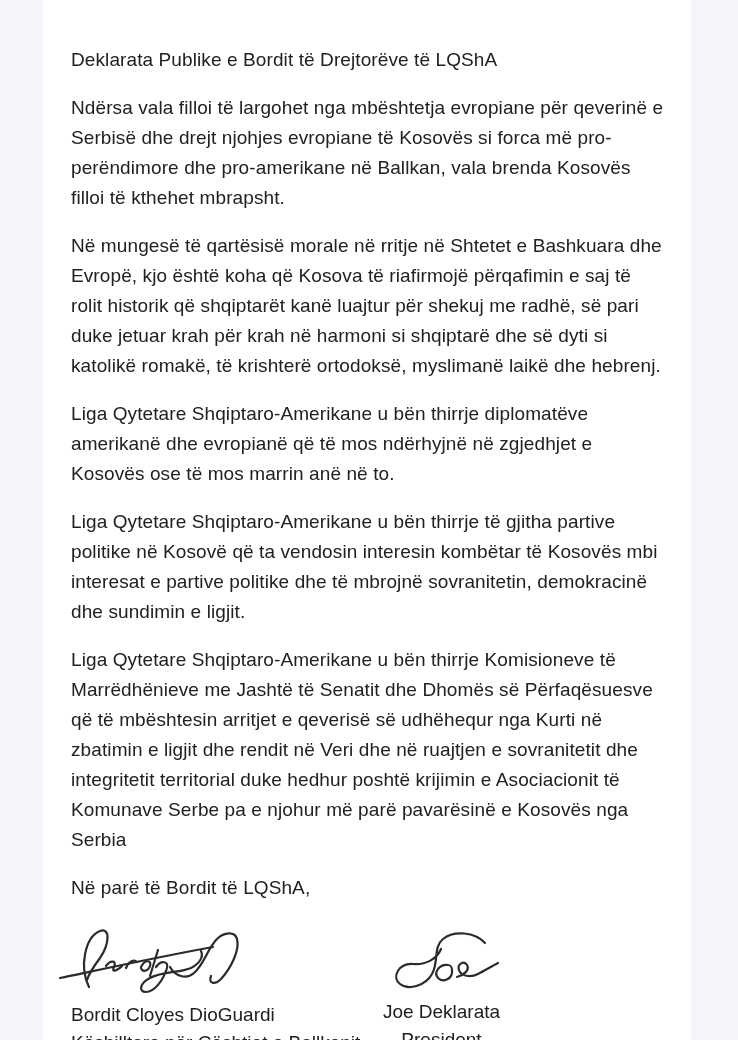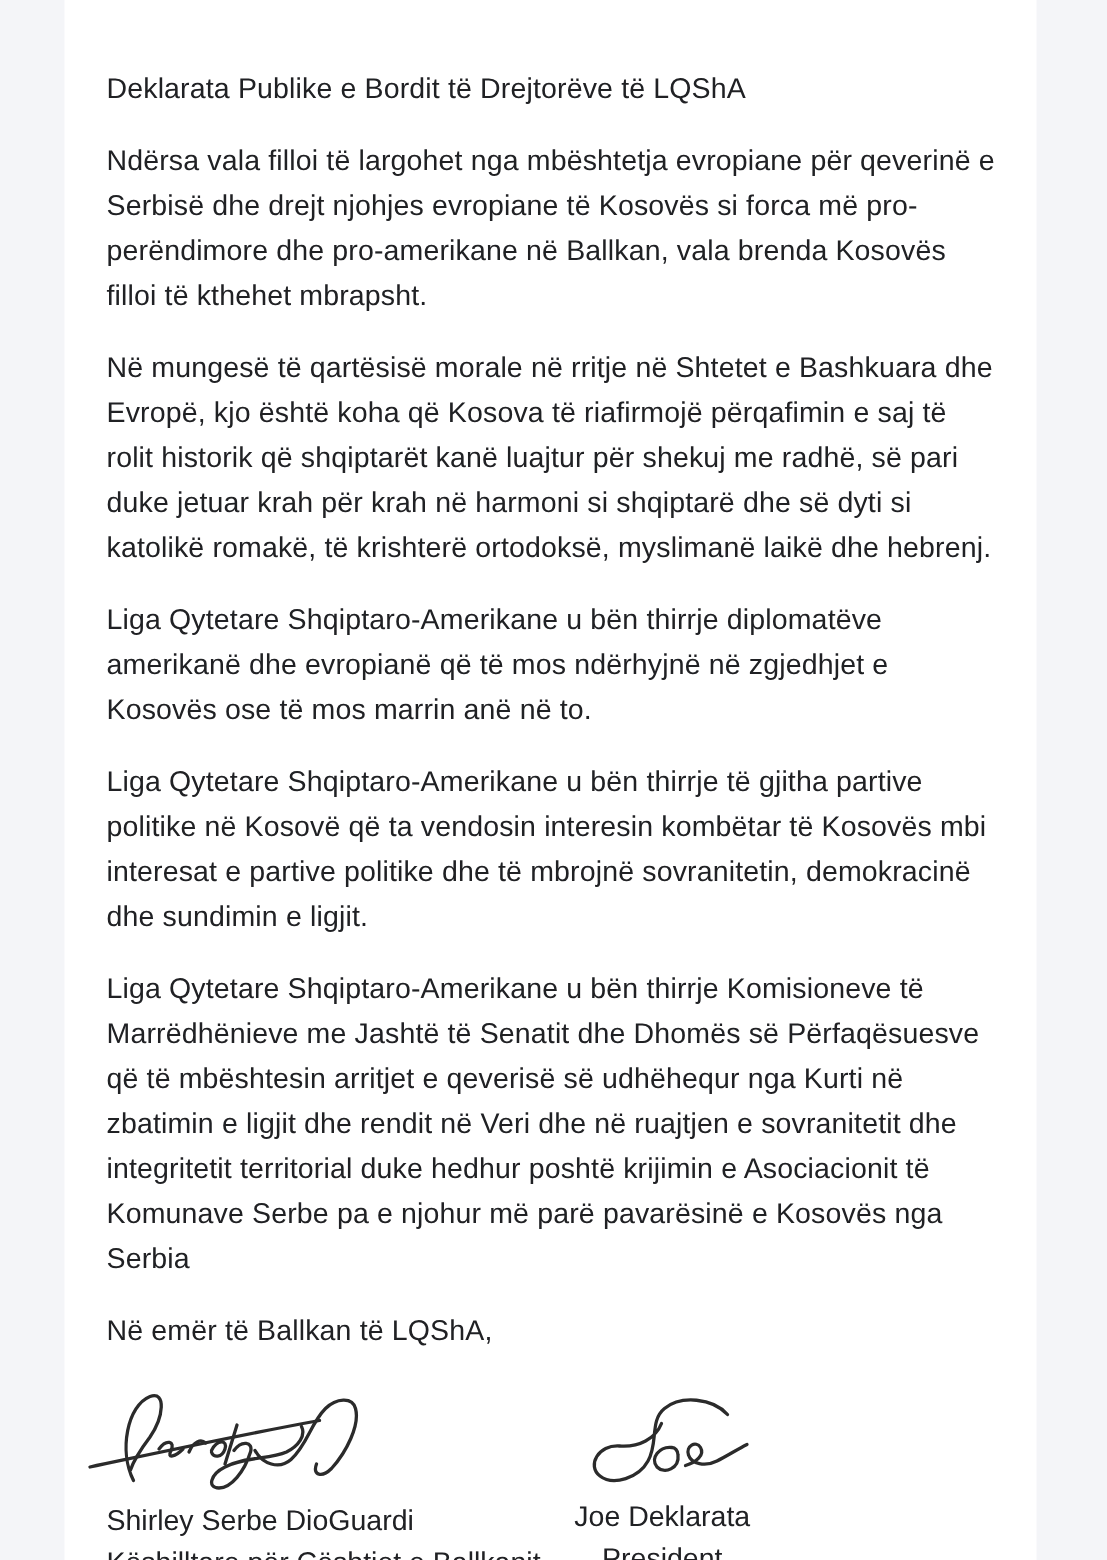--- a/index.html
+++ b/index.html
@@ -66,36 +66,36 @@
 
 <div class="paper">
 
   <p class="doc-title">Deklarata Publike e Bordit të Drejtorëve të LQShA</p>
 
   <p class="doc-par">Ndërsa vala filloi të largohet nga mbështetja evropiane për qeverinë e Serbisë dhe drejt njohjes evropiane të Kosovës si forca më pro-perëndimore dhe pro-amerikane në Ballkan, vala brenda Kosovës filloi të kthehet mbrapsht.</p>
   <p class="doc-par">Në mungesë të qartësisë morale në rritje në Shtetet e Bashkuara dhe Evropë, kjo është koha që Kosova të riafirmojë përqafimin e saj të rolit historik që shqiptarët kanë luajtur për shekuj me radhë, së pari duke jetuar krah për krah në harmoni si shqiptarë dhe së dyti si katolikë romakë, të krishterë ortodoksë, myslimanë laikë dhe hebrenj.</p>
   <p class="doc-par">Liga Qytetare Shqiptaro-Amerikane u bën thirrje diplomatëve amerikanë dhe evropianë që të mos ndërhyjnë në zgjedhjet e Kosovës ose të mos marrin anë në to.</p>
   <p class="doc-par">Liga Qytetare Shqiptaro-Amerikane u bën thirrje të gjitha partive politike në Kosovë që ta vendosin interesin kombëtar të Kosovës mbi interesat e partive politike dhe të mbrojnë sovranitetin, demokracinë dhe sundimin e ligjit.</p>
   <p class="doc-par">Liga Qytetare Shqiptaro-Amerikane u bën thirrje Komisioneve të Marrëdhënieve me Jashtë të Senatit dhe Dhomës së Përfaqësuesve që të mbështesin arritjet e qeverisë së udhëhequr nga Kurti në zbatimin e ligjit dhe rendit në Veri dhe në ruajtjen e sovranitetit dhe integritetit territorial duke hedhur poshtë krijimin e Asociacionit të Komunave Serbe pa e njohur më parë pavarësinë e Kosovës nga Serbia</p>
-  <p class="doc-par">Në emër të Ballkan të LQShA,</p>
+  <p class="doc-par">Në parë të Bordit të LQShA,</p>
 
   <div class="sign-block">
 
     <div class="sign-col left">
       <svg class="sig-art shirley" width="200" height="78" viewBox="0 0 200 78" aria-hidden="true">
         <path d="M2,57 C 45,48 105,35 155,26"></path>
         <path d="M31,66 C 21,46 27,16 42,10 C 53,6 51,24 42,37 C 36,45 31,53 29,59"></path>
         <path d="M48,45 C 53,38 59,40 56,46 C 53,52 59,50 64,45"></path>
         <path d="M68,47 C 71,40 76,38 79,41"></path>
         <path d="M83,46 C 87,38 94,39 92,45 C 90,51 84,51 83,47"></path>
         <path d="M100,29 L 92,55"></path>
         <path d="M98,46 C 103,39 111,40 109,47 C 105,60 96,71 88,71 C 80,71 82,62 92,57 C 105,50 122,52 133,47 C 141,43 146,36 143,30"></path>
         <path d="M112,46 C 117,55 128,59 136,52 C 147,42 149,28 159,18 C 166,11 177,10 179,18 C 182,29 173,47 163,58 C 157,64 150,63 153,55"></path>
       </svg>
-      <div class="sig-name">Shirley Serbe DioGuardi</div>
+      <div class="sig-name">Bordit Cloyes DioGuardi</div>
       <div class="sig-role">Këshilltare për Çështjet e Ballkanit</div>
     </div>
 
     <div class="sign-col right">
       <svg class="sig-art joe" width="120" height="62" viewBox="0 0 120 62" aria-hidden="true">
         <path d="M103,14 C 93,3 72,1 61,10 C 51,18 57,33 50,45 C 44,56 27,62 18,55 C 9,48 17,34 31,35 C 44,36 55,30 59,20"></path>
         <path d="M66,36 C 58,35 51,43 56,49 C 61,54 71,50 70,41 C 70,38 68,36 66,36"></path>
         <path d="M75,48 C 82,46 88,41 85,36 C 82,31 75,35 77,41 C 79,47 88,49 96,45 C 102,42 110,37 116,34"></path>
       </svg>
       <div class="sig-name">Joe Deklarata</div>

